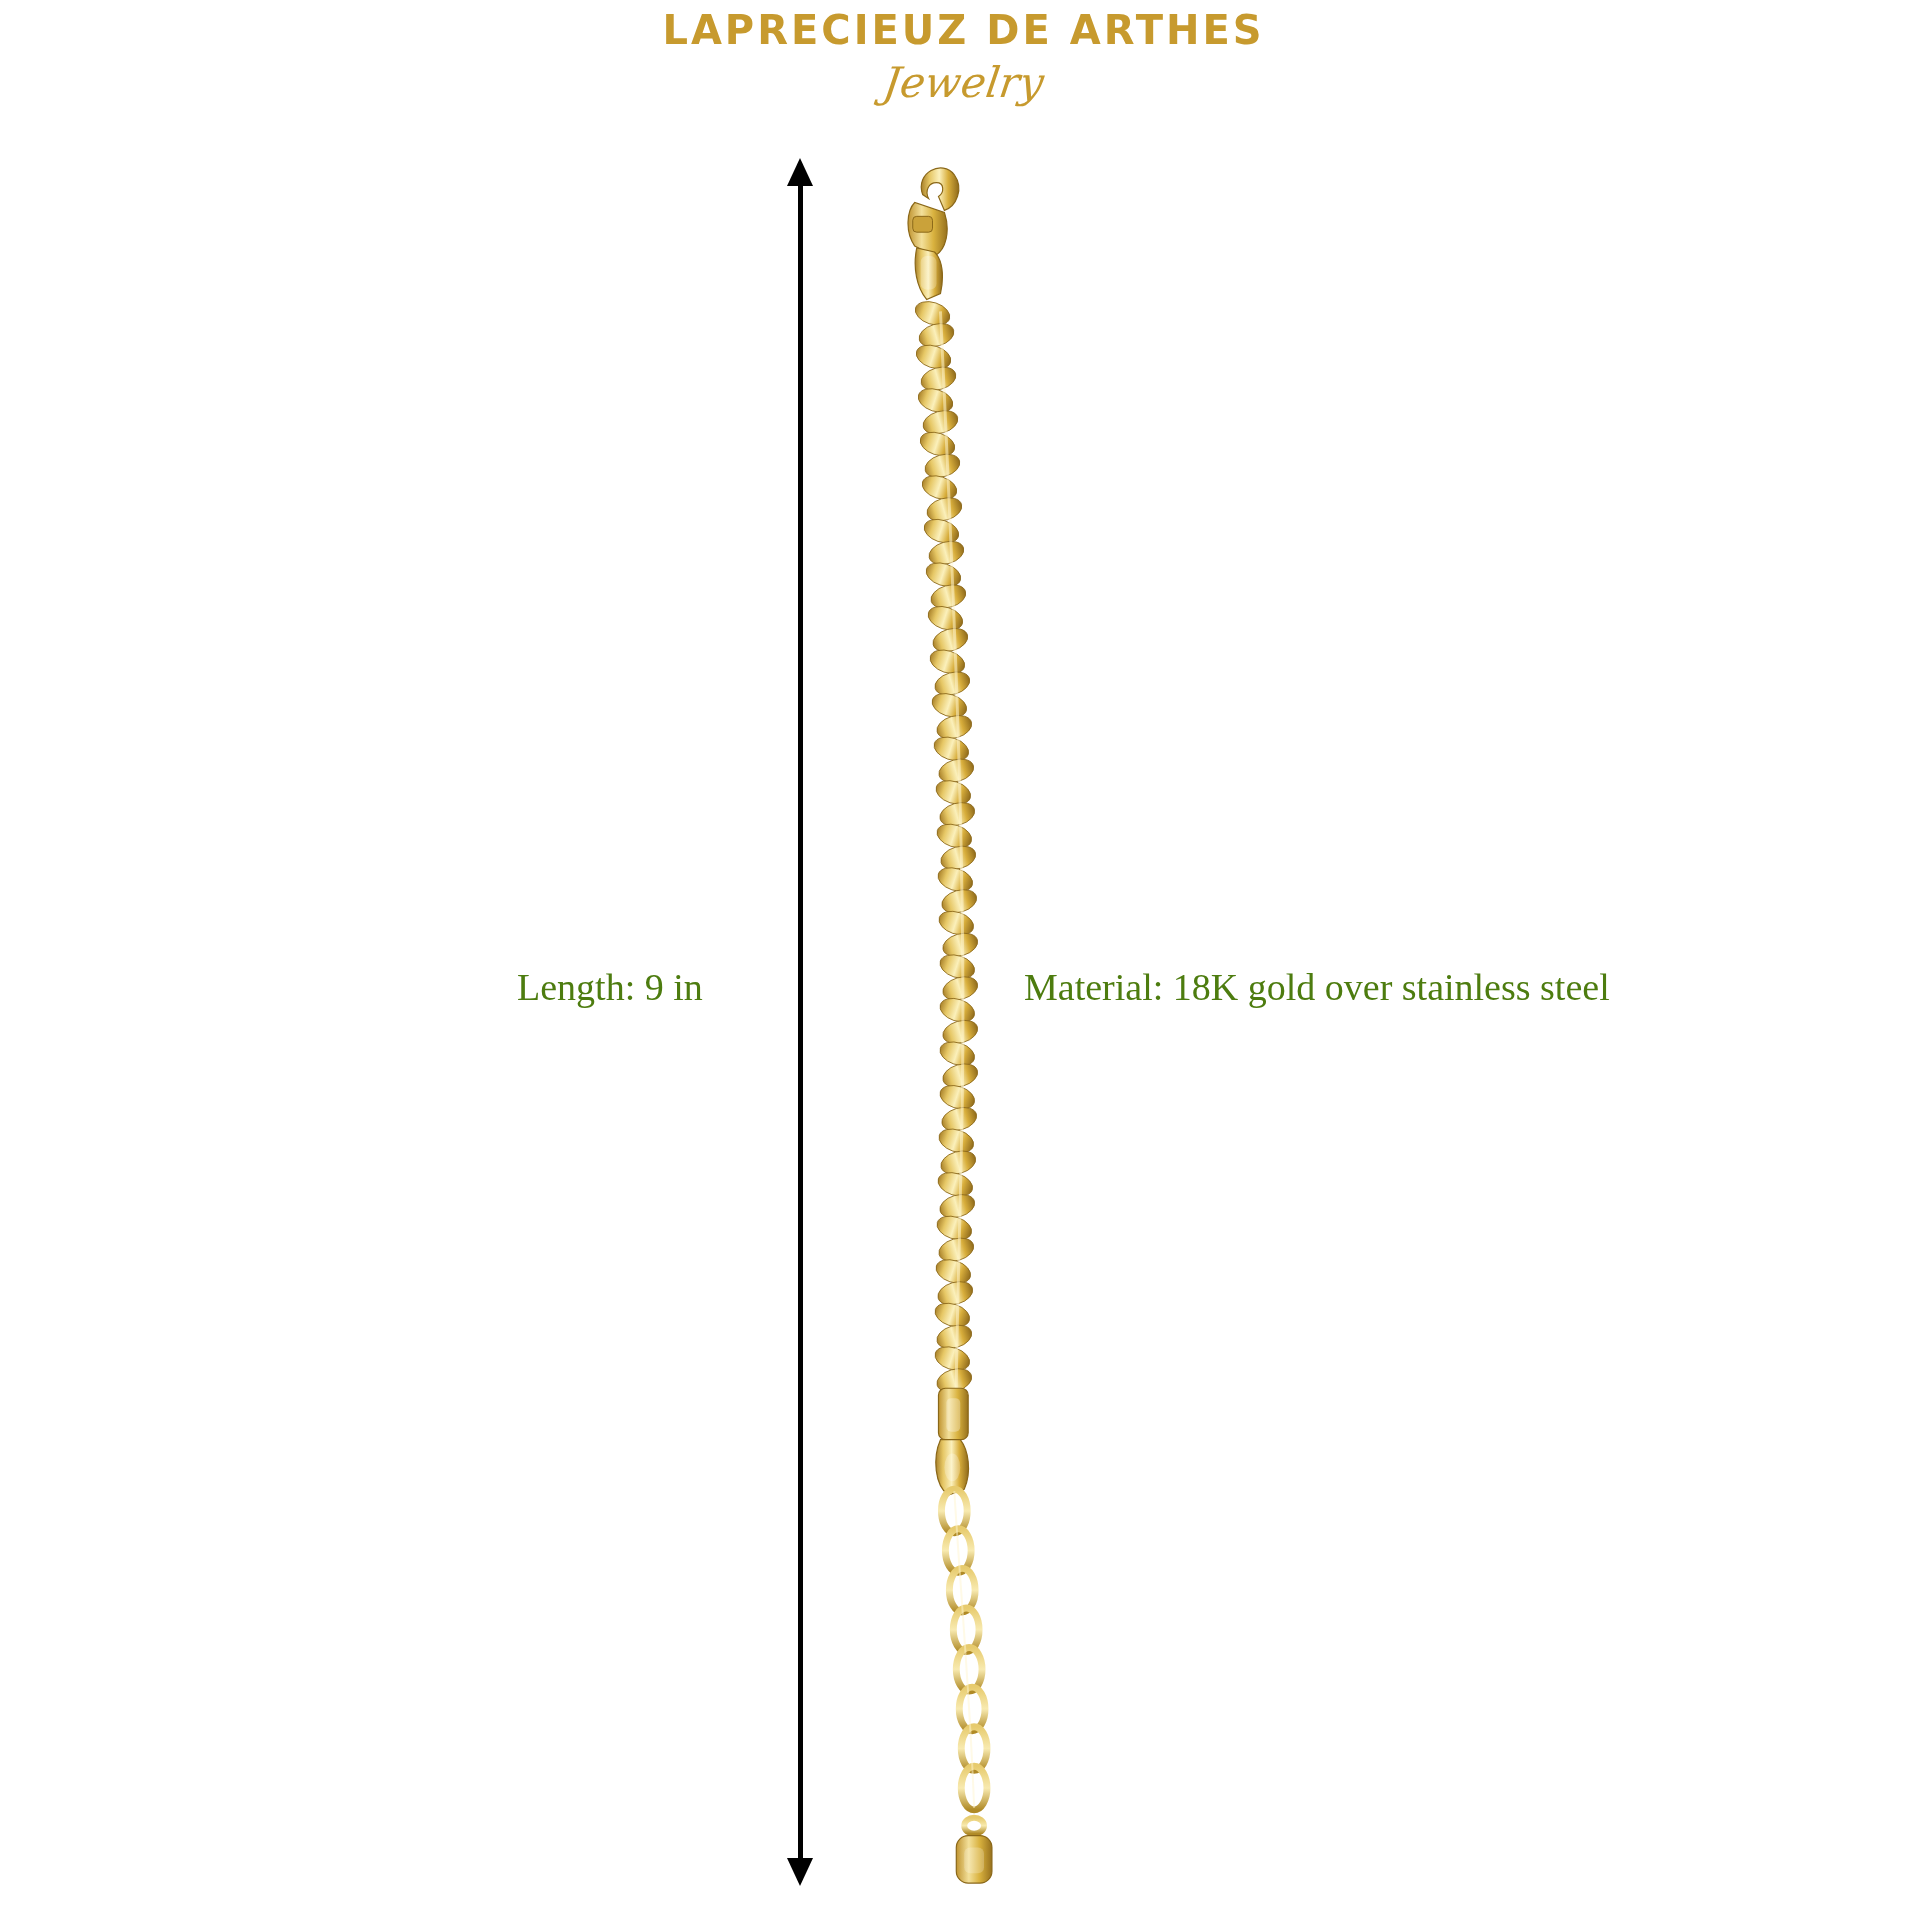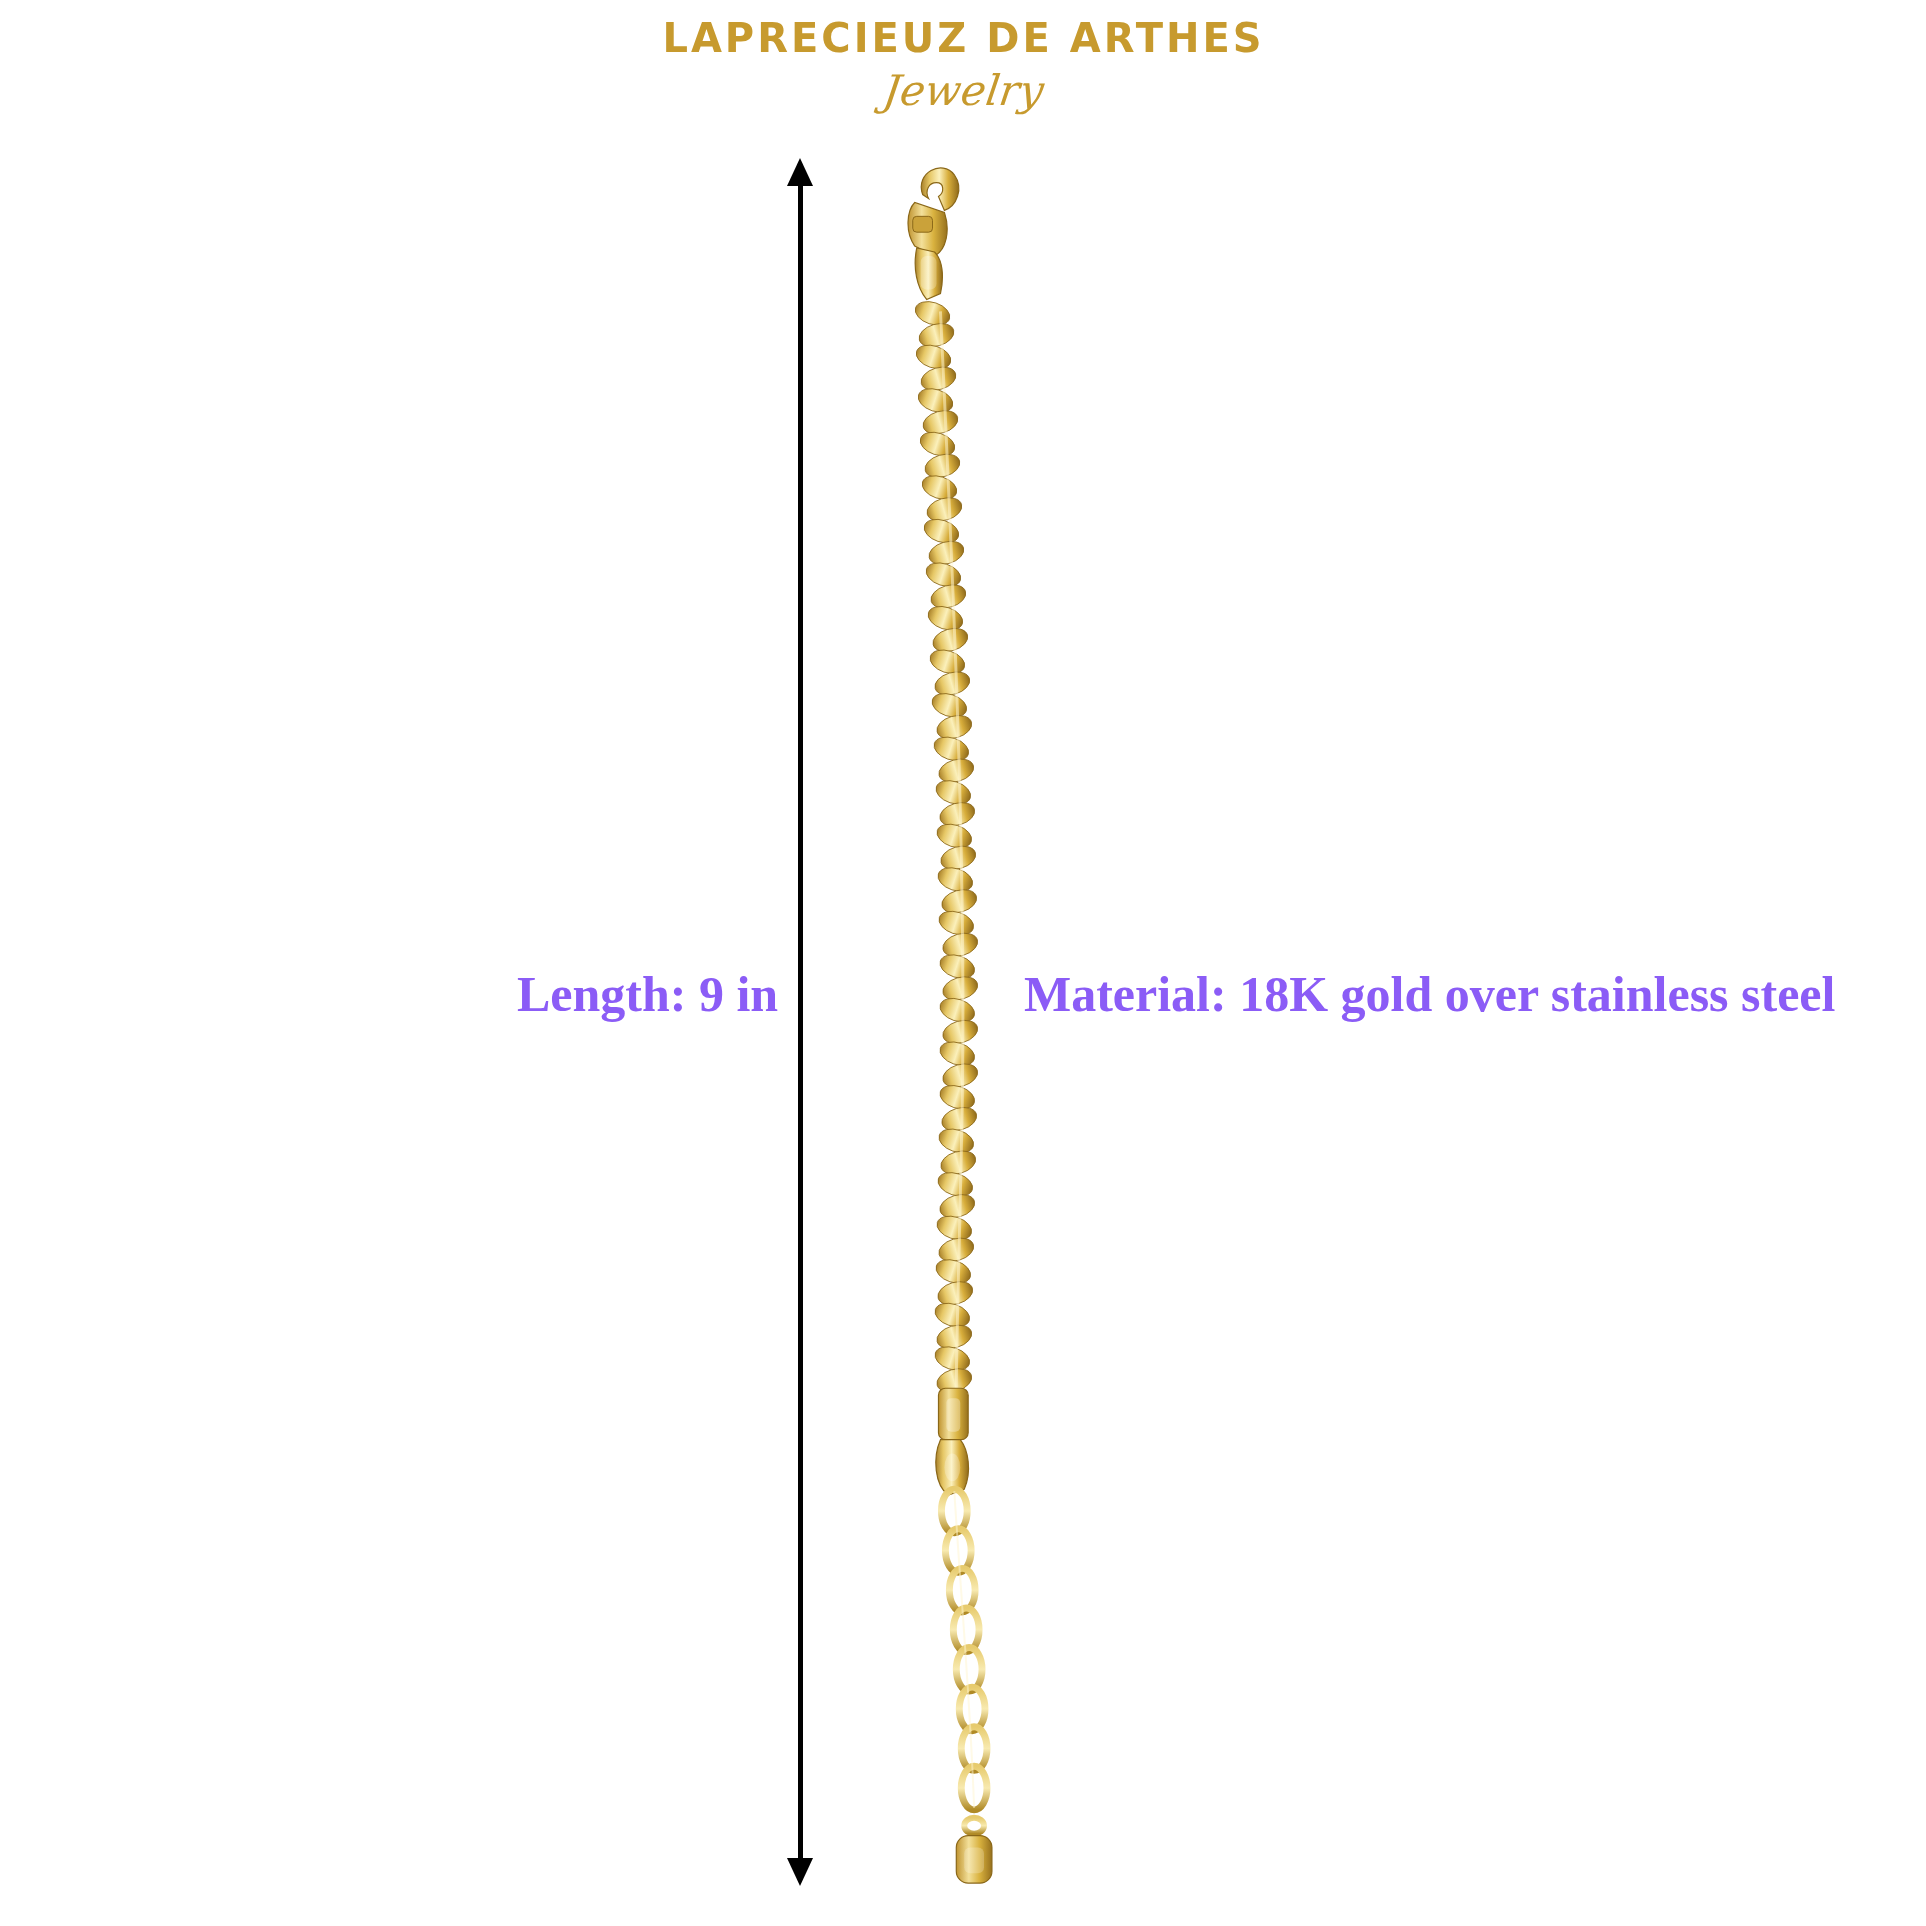--- a/index.html
+++ b/index.html
@@ -15,21 +15,21 @@
     font-family: "Liberation Serif", serif;
   }
 
   
   .brand {
     position: absolute;
     top: 0;
     left: 0;
     width: 100%;
     text-align: center;
-    padding-top: 16px;
+    padding-top: 8px;
   }
   .brand-name {
     font-family: "DejaVu Sans", sans-serif;
     font-weight: 700;
     font-size: 40px;
     letter-spacing: 3px;
     color: #c79a2e;
     line-height: 1.1;
   }
   .brand-sub {
@@ -76,23 +76,23 @@
     height: 0;
     border-left: 13px solid transparent;
     border-right: 13px solid transparent;
     border-top: 28px solid #000;
   }
 
   
   .label {
     position: absolute;
     font-family: "Liberation Serif", serif;
-    font-weight: 700;
-    font-size: 50px;
-    color: #8b5cf6;
+    font-weight: 400;
+    font-size: 38px;
+    color: #4d7c0f;
     white-space: nowrap;
   }
   .label-length {
     left: 517px;
     top: 965px;
   }
   .label-material {
     left: 1024px;
     top: 965px;
   }

